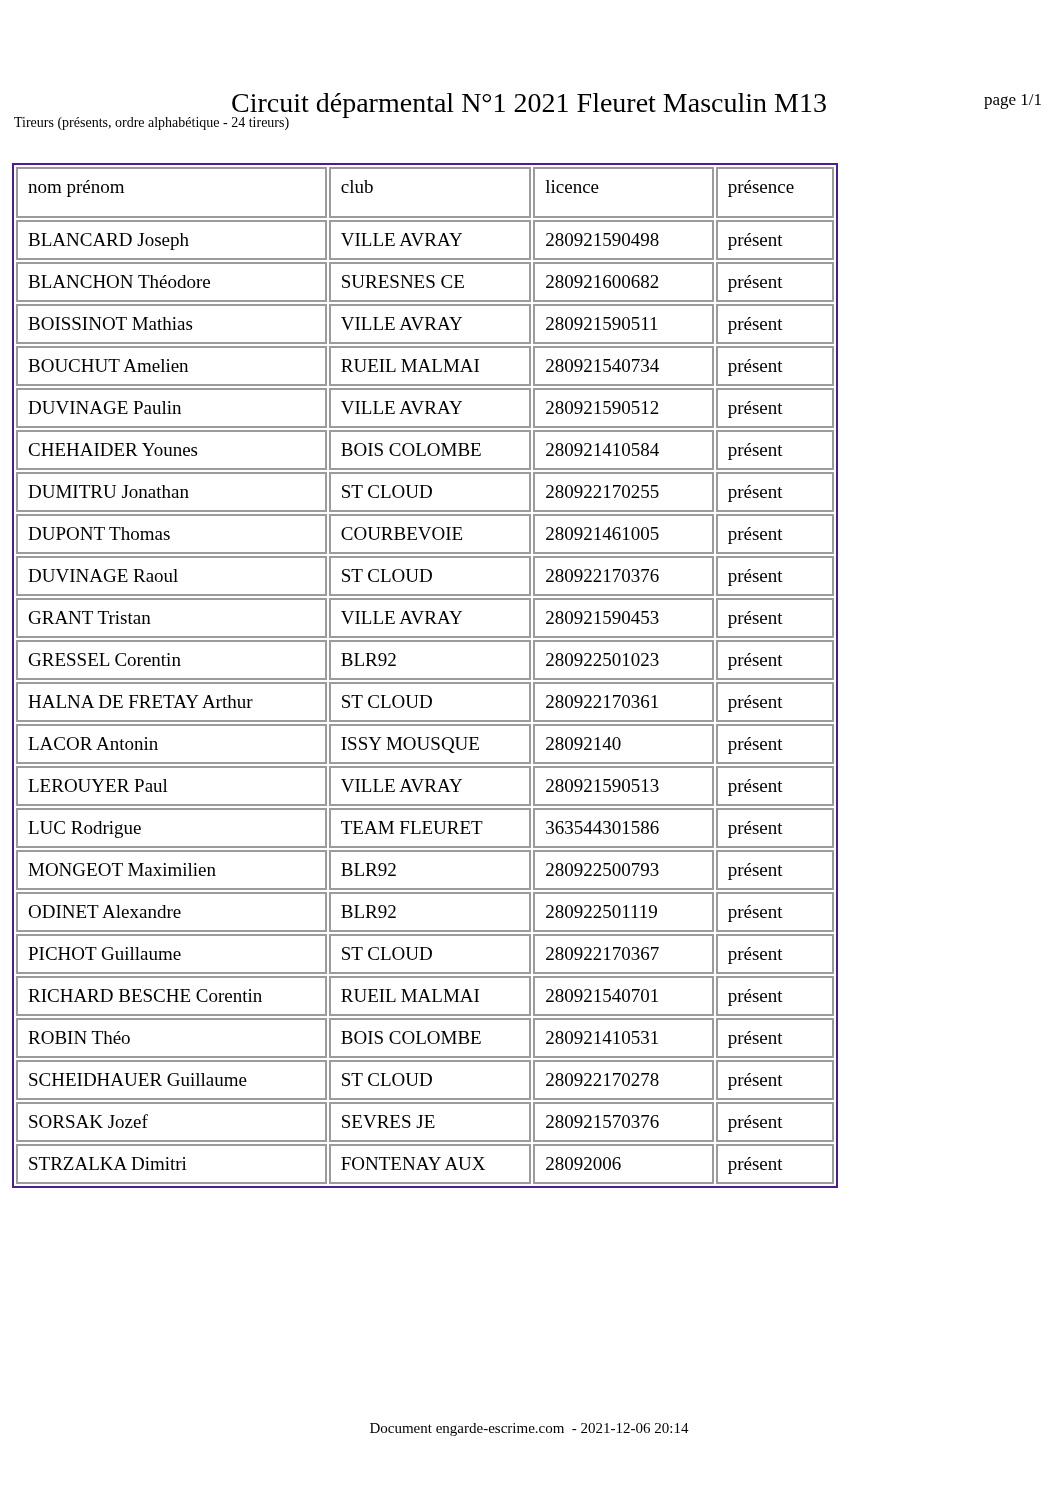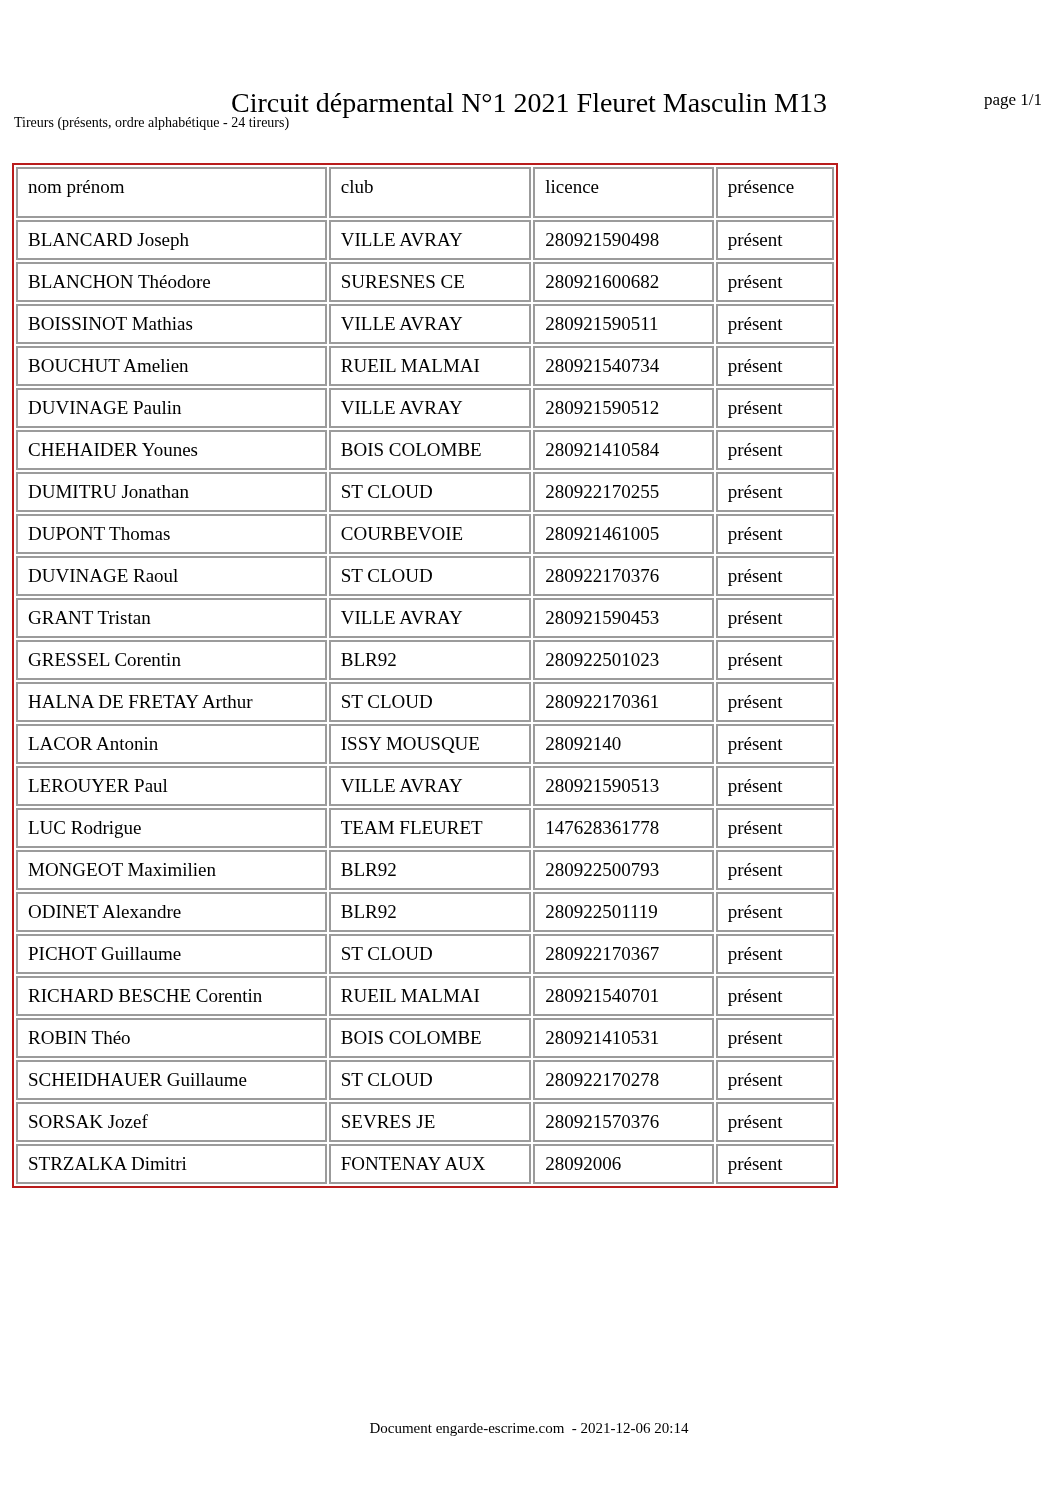--- a/index.html
+++ b/index.html
@@ -45,21 +45,21 @@
     margin: 0;
   }
   .tireurs-table {
     position: absolute;
     top: 163px;
     left: 12px;
     table-layout: fixed;
     width: 826px;
     border-collapse: separate;
     border-spacing: 2px;
-    border: 2px solid #b91c1c;
+    border: 2px solid #4c1d95;
     background: #ffffff;
   }
   .tireurs-table th,
   .tireurs-table td {
     border: 2px solid #9b9b9b;
     font-size: 19px;
     font-weight: normal;
     text-align: left;
     padding: 4px 4px 4px 10px;
     overflow: hidden;
@@ -197,21 +197,21 @@
     </tr>
         <tr>
       <td>LEROUYER Paul</td>
       <td>VILLE AVRAY</td>
       <td>280921590513</td>
       <td>présent</td>
     </tr>
         <tr>
       <td>LUC Rodrigue</td>
       <td>TEAM FLEURET</td>
-      <td>147628361778</td>
+      <td>363544301586</td>
       <td>présent</td>
     </tr>
         <tr>
       <td>MONGEOT Maximilien</td>
       <td>BLR92</td>
       <td>280922500793</td>
       <td>présent</td>
     </tr>
         <tr>
       <td>ODINET Alexandre</td>

